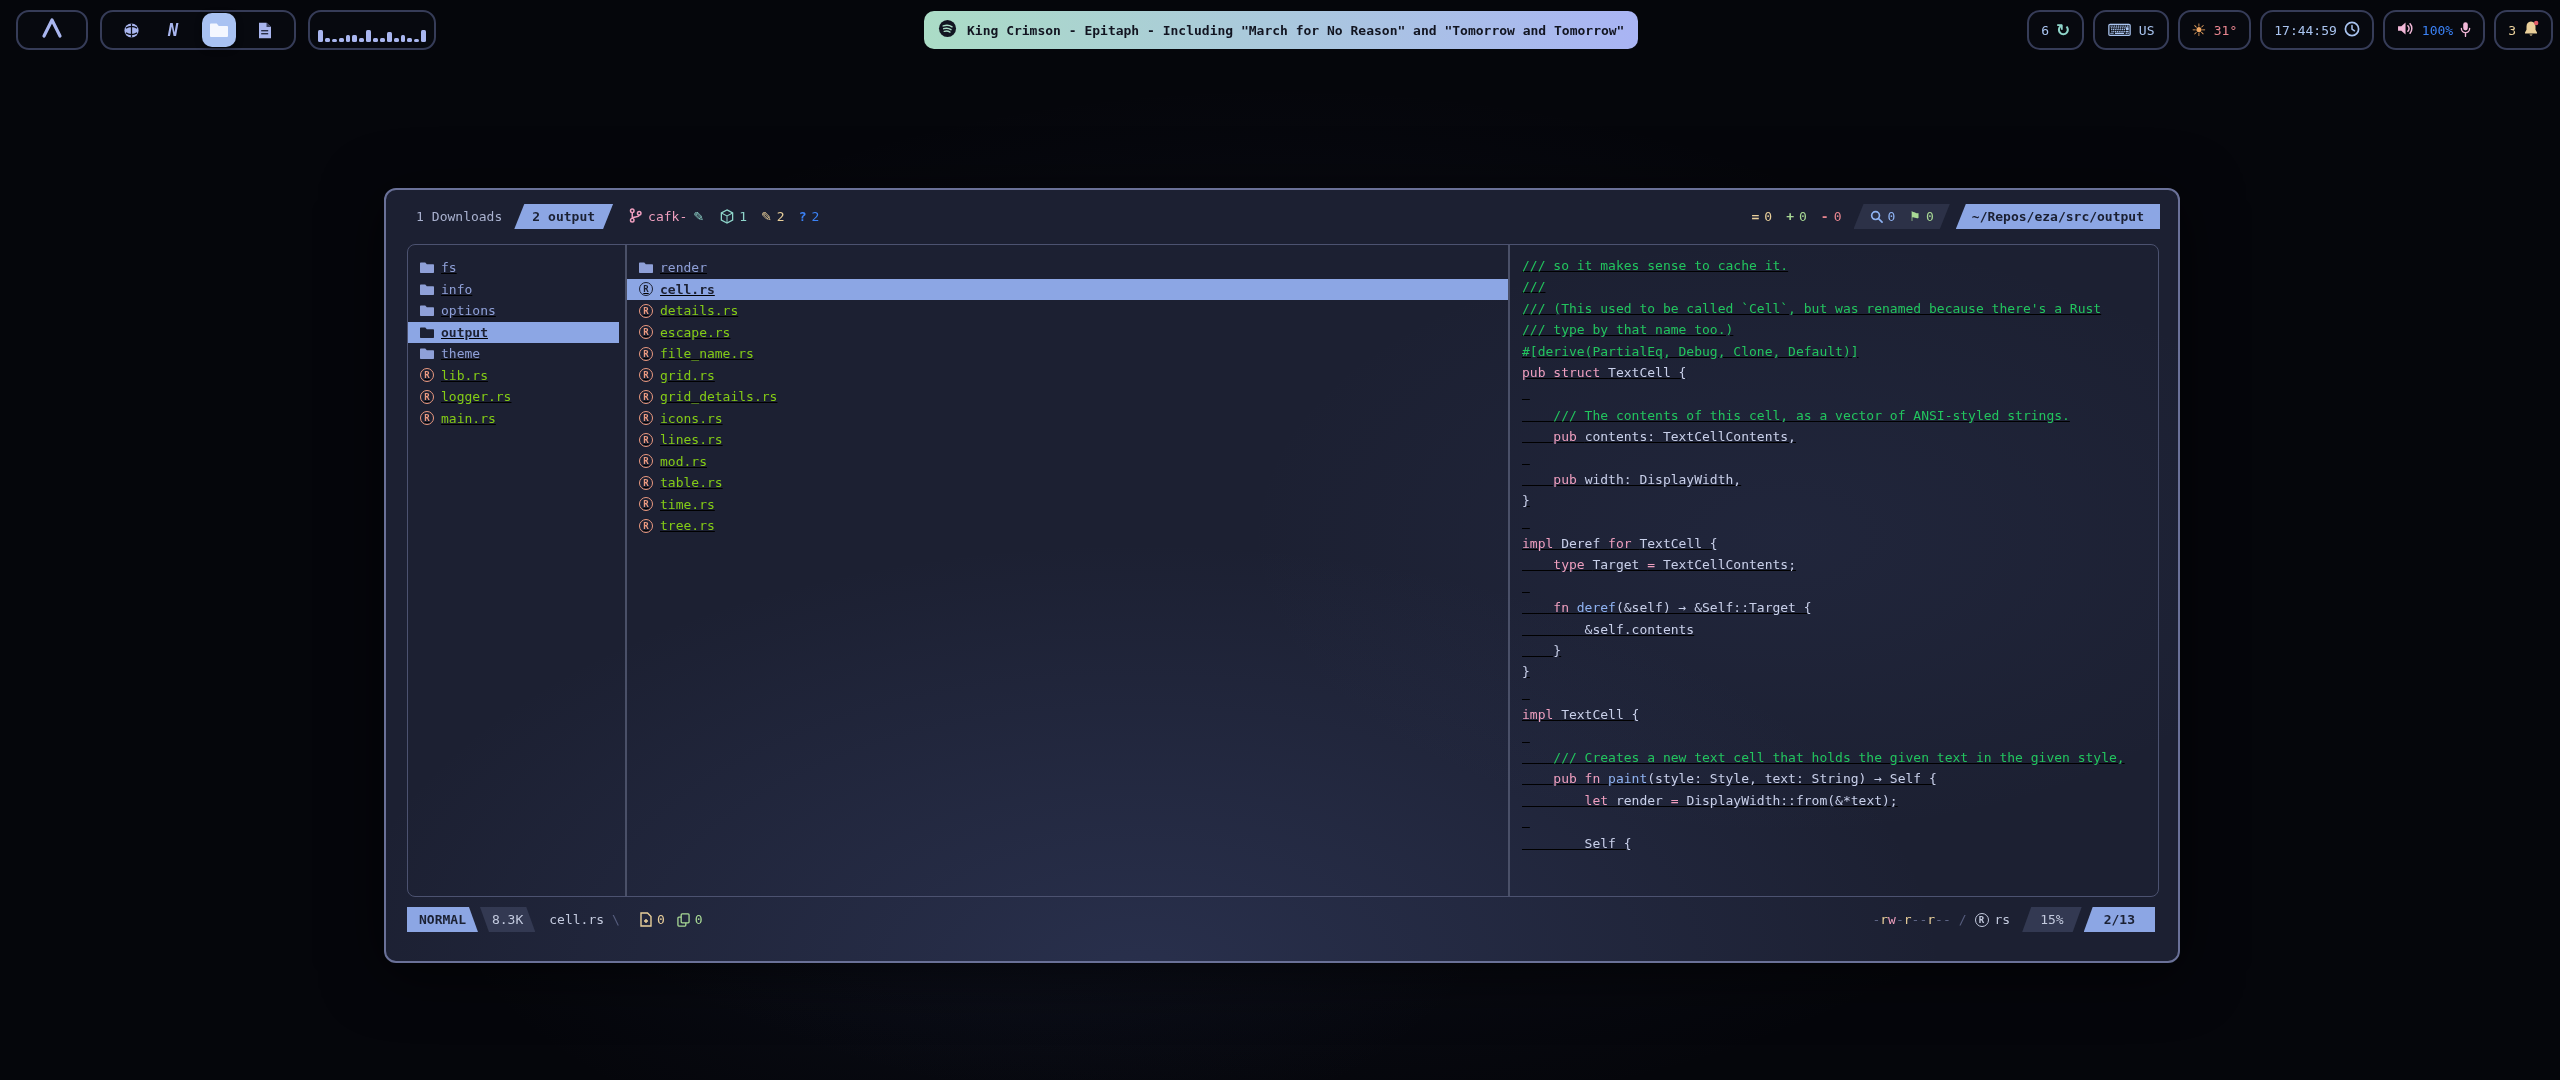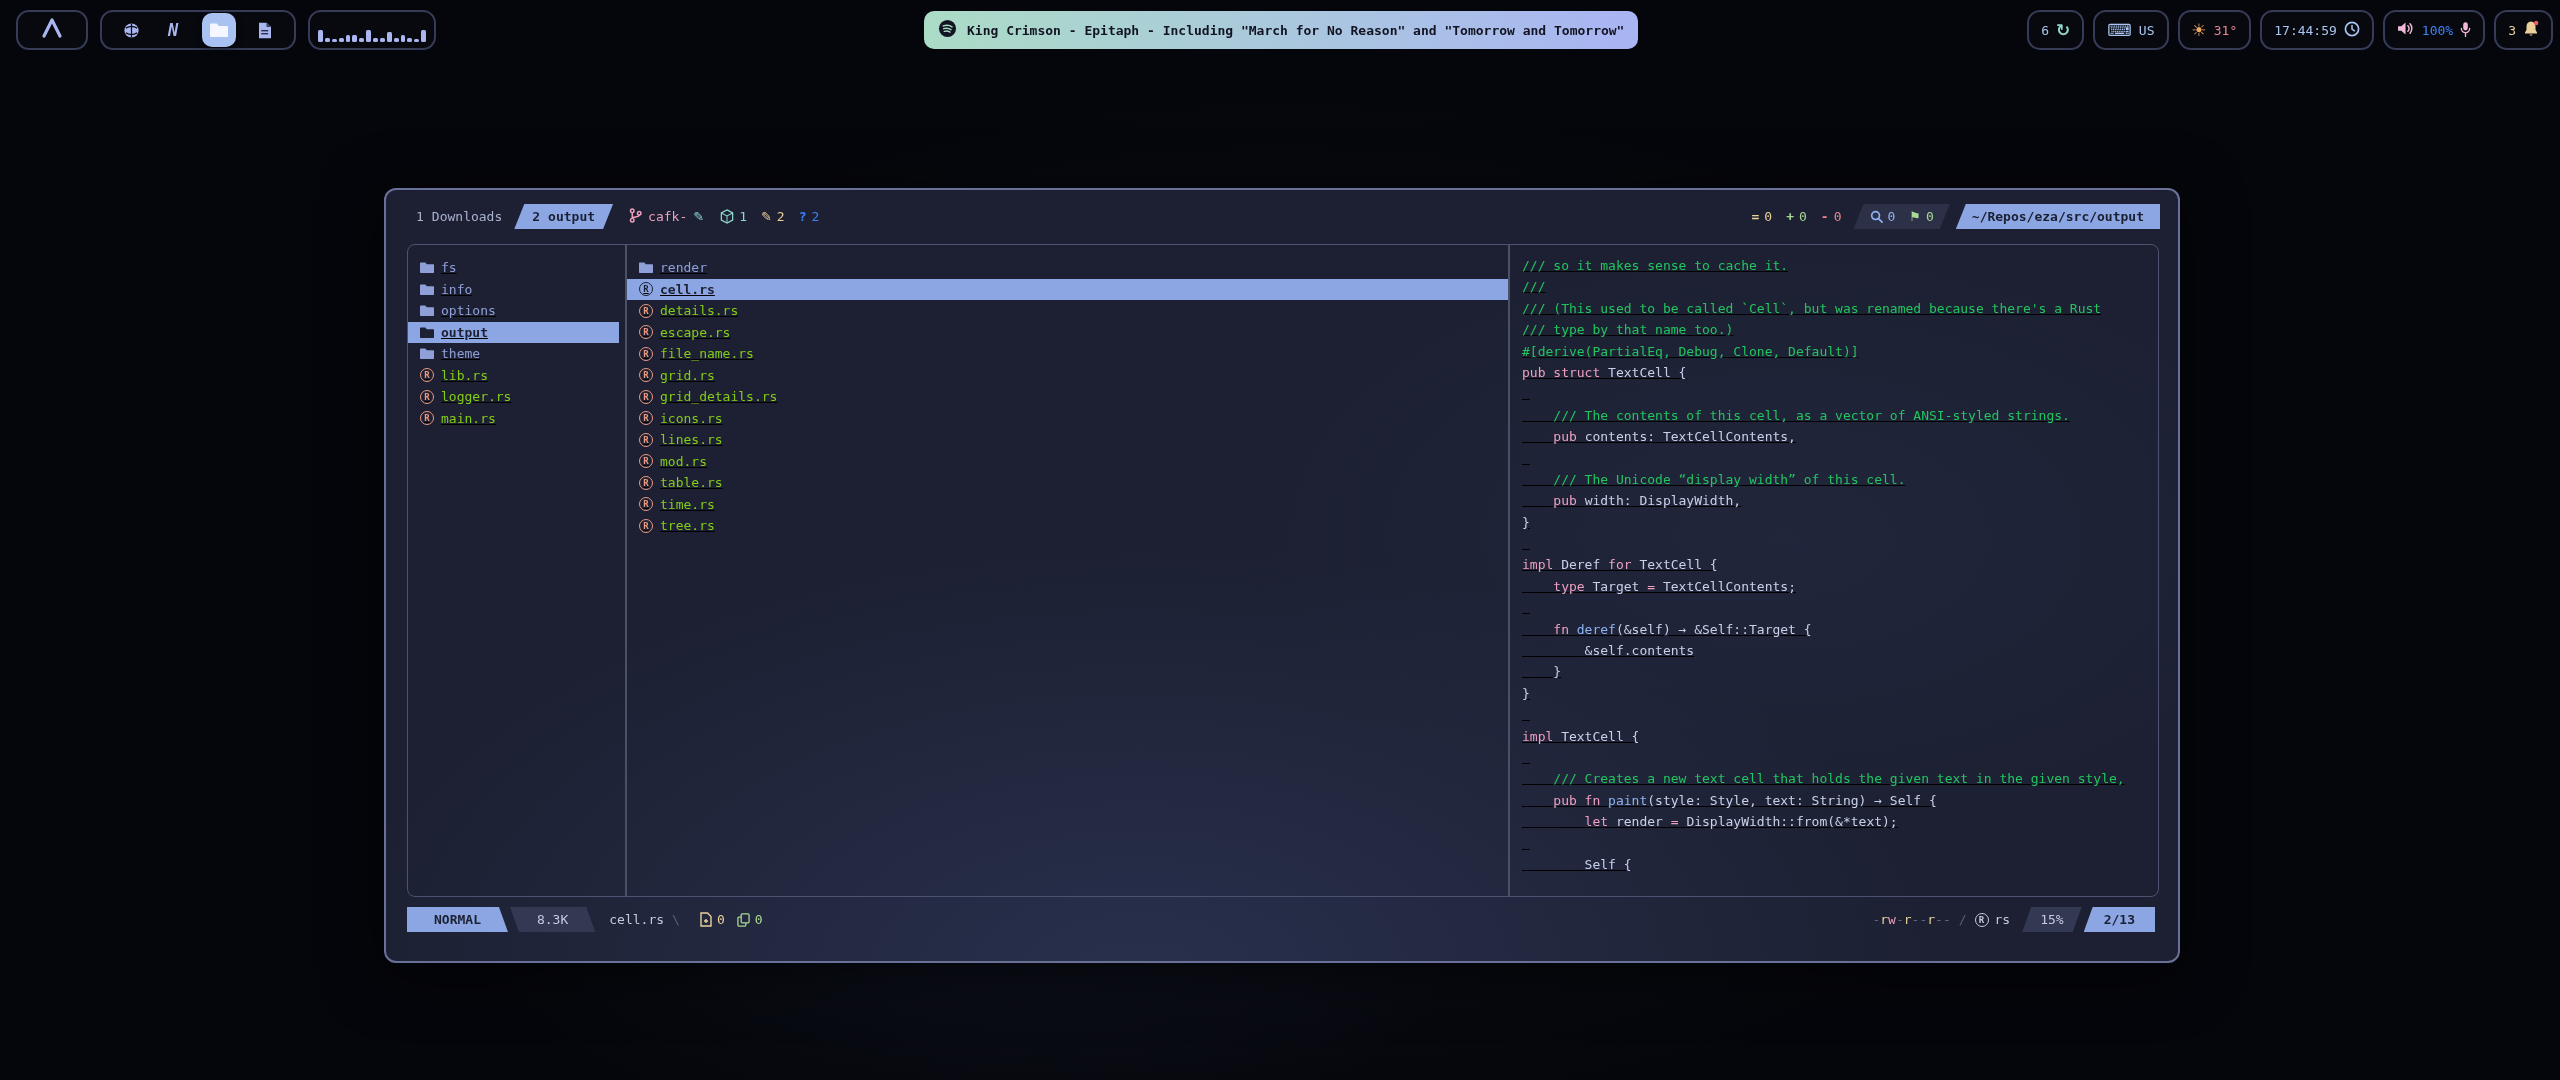--- a/index.html
+++ b/index.html
@@ -95,21 +95,21 @@
   .rusticon{
     width:14px;height:14px;border:1.4px solid currentColor;border-radius:50%;
     display:inline-flex;align-items:center;justify-content:center;
     font-size:9px;font-weight:700;box-sizing:border-box;flex:0 0 auto;
   }
   .codeline{height:21.4px;line-height:21.4px;white-space:pre;color:#c9d0ea;}
   .tk-c{color:#22c55e}.tk-k{color:#ef9fbf}.tk-f{color:#8fb3f2}.tk-t{color:#c9d0ea}.tk-o{color:#ef9fbf}
 
   
   .statusbar{position:absolute;left:21px;right:23px;top:717px;height:25px;display:flex;align-items:center;font-size:13px;color:#c3cade;}
-  .seg{height:25px;display:flex;align-items:center;padding:0 27px;box-sizing:border-box;}
+  .seg{height:25px;display:flex;align-items:center;padding:0 12px;box-sizing:border-box;}
   .seg-mode{background:#8ca6e4;color:#1b2133;font-weight:700;clip-path:polygon(0 0,calc(100% - 9px) 0,100% 100%,0 100%);}
   .seg-size{background:#333952;margin-left:2px;clip-path:polygon(0 0,calc(100% - 9px) 0,100% 100%,9px 100%);}
   .seg-pct{background:#333952;margin-left:12px;padding:0 18px;clip-path:polygon(9px 0,100% 0,calc(100% - 9px) 100%,0 100%);}
   .seg-pos{background:#8ca6e4;color:#1b2133;font-weight:700;margin-left:2px;padding:0 20px;clip-path:polygon(9px 0,100% 0,100% 100%,0 100%);}
   .sb-sep{color:#565d7e;margin:0 8px;}
   .counter{display:flex;gap:5px;align-items:center;margin-left:12px;}
   .perm-dash{color:#5d6484}.perm-r{color:#e9cf9a}.perm-w{color:#ef9fbe}
   .ftype{display:flex;gap:6px;align-items:center;}
 </style>
 </head>
@@ -425,21 +425,20 @@
         <div class="codeline"><span class="tk-c">/// so it makes sense to cache it.</span></div>
         <div class="codeline"><span class="tk-c">///</span></div>
         <div class="codeline"><span class="tk-c">/// (This used to be called `Cell`, but was renamed because there's a Rust</span></div>
         <div class="codeline"><span class="tk-c">/// type by that name too.)</span></div>
         <div class="codeline"><span class="tk-c">#[derive(PartialEq, Debug, Clone, Default)]</span></div>
         <div class="codeline"><span class="tk-k">pub struct </span><span class="tk-t">TextCell {</span></div>
         <div class="codeline">&nbsp;</div>
         <div class="codeline"><span class="tk-c">    /// The contents of this cell, as a vector of ANSI-styled strings.</span></div>
         <div class="codeline"><span class="tk-k">    pub </span><span class="tk-t">contents: TextCellContents,</span></div>
         <div class="codeline">&nbsp;</div>
-        <div class="codeline"><span class="tk-c">    /// The Unicode “display width” of this cell.</span></div>
         <div class="codeline"><span class="tk-k">    pub </span><span class="tk-t">width: DisplayWidth,</span></div>
         <div class="codeline"><span class="tk-t">}</span></div>
         <div class="codeline">&nbsp;</div>
         <div class="codeline"><span class="tk-k">impl </span><span class="tk-t">Deref </span><span class="tk-k">for </span><span class="tk-t">TextCell {</span></div>
         <div class="codeline"><span class="tk-k">    type </span><span class="tk-t">Target </span><span class="tk-o">= </span><span class="tk-t">TextCellContents;</span></div>
         <div class="codeline">&nbsp;</div>
         <div class="codeline"><span class="tk-k">    fn </span><span class="tk-f">deref</span><span class="tk-t">(&amp;self) → &amp;Self::Target {</span></div>
         <div class="codeline"><span class="tk-t">        &amp;self.contents</span></div>
         <div class="codeline"><span class="tk-t">    }</span></div>
         <div class="codeline"><span class="tk-t">}</span></div>

